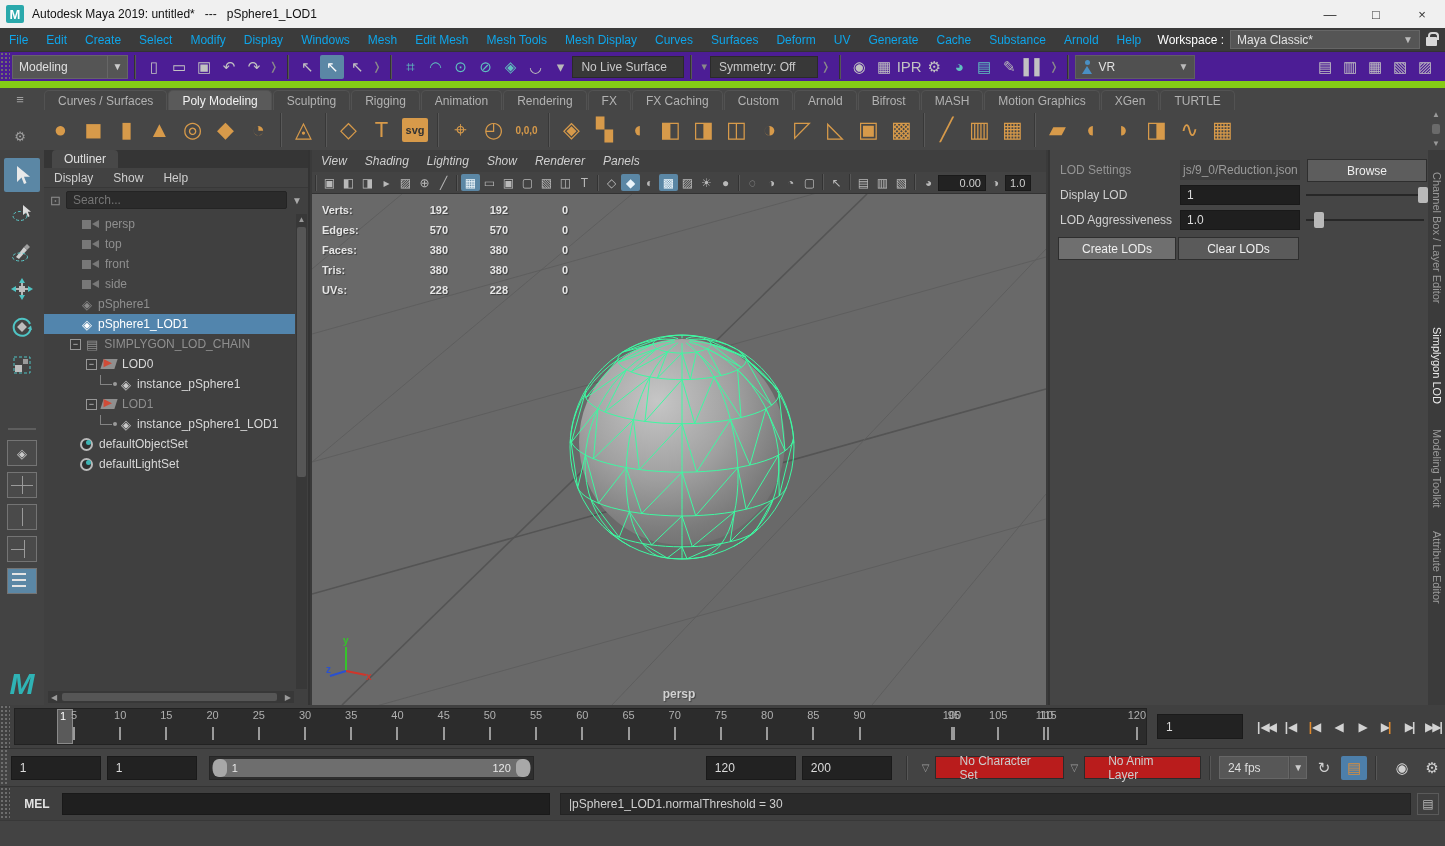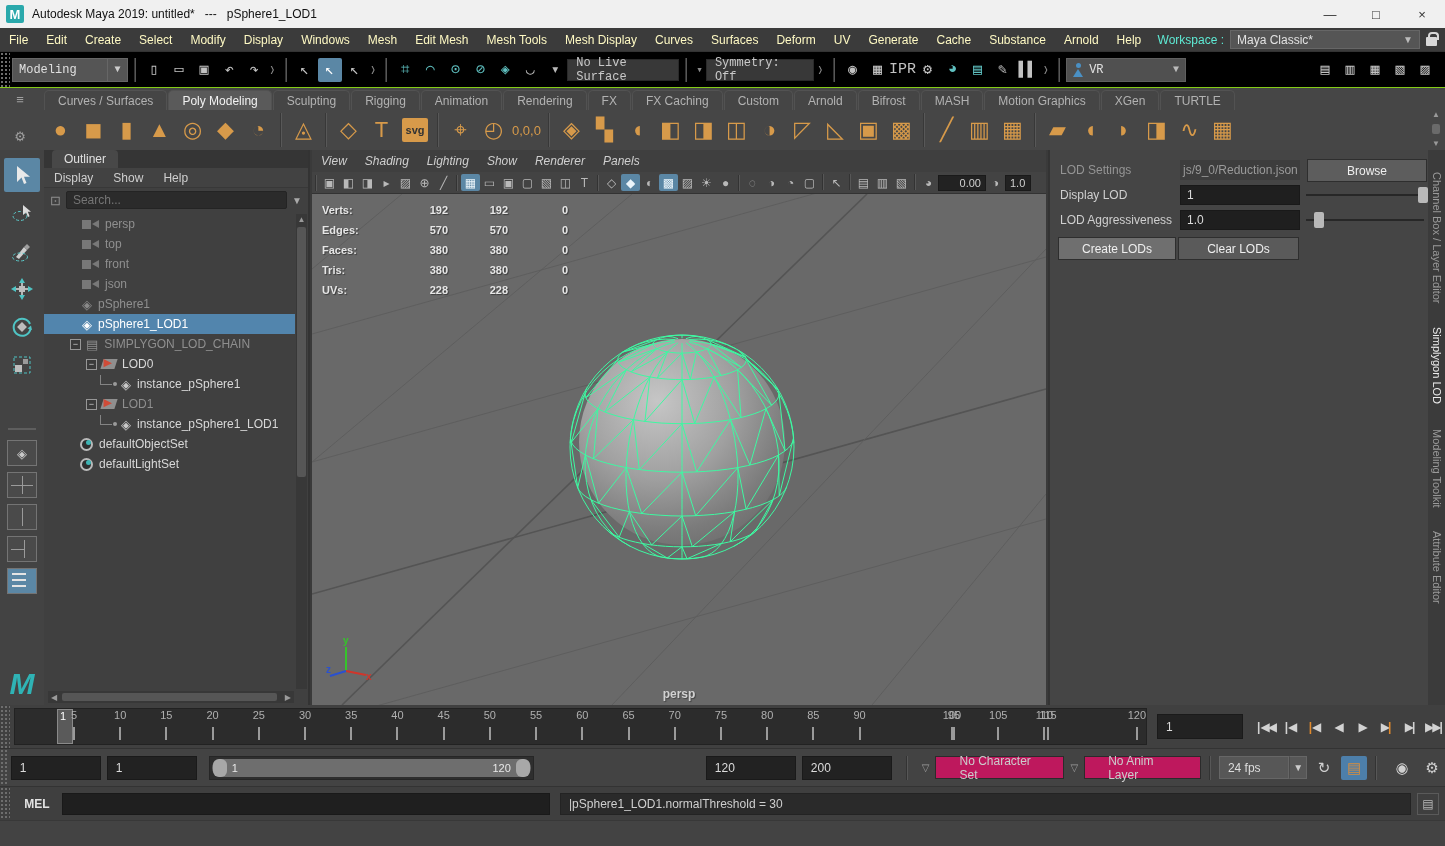--- a/index.html
+++ b/index.html
@@ -9,30 +9,30 @@
 
   
   .titlebar { position:absolute; left:0; top:0; width:1445px; height:28px; background:#f0f0f0; color:#1a1a1a; display:flex; align-items:center; }
   .maya-badge { width:18px; height:18px; margin:0 8px 0 6px; background:#2aa8ab; color:#fff; font-weight:bold; font-size:13px; display:flex; align-items:center; justify-content:center; border-radius:2px; }
   .title-text { white-space:pre; font-size:12px; color:#111; }
   .win-controls { margin-left:auto; display:flex; height:100%; }
   .win-btn { width:46px; height:100%; display:flex; align-items:center; justify-content:center; font-size:13px; color:#333; }
 
   
   .menubar { position:absolute; left:0; top:28px; width:1445px; height:24px; background:#3b3b3b; display:flex; align-items:center; border-bottom:1px solid #333; }
-  .menu-item { padding:12px 9px; line-height:24px; color:#fef9c3; }
+  .menu-item { padding:12px 9px; line-height:24px; color:#0ea5e9; }
   .workspace { margin-left:auto; display:flex; align-items:center; gap:6px; padding-right:8px; }
-  .ws-label { color:#5eead4; }
+  .ws-label { color:#ffffff; }
   .ws-combo { width:190px; height:19px; background:#555; border:1px solid #666; color:#e2e2e2; display:flex; align-items:center; padding:0 6px; }
   .ws-combo .arrow { margin-left:auto; color:#bbb; font-size:10px; }
   .lock { width:11px; height:9px; background:#d8d8d8; border-radius:1px; position:relative; margin-top:4px; }
   .lock::before { content:""; position:absolute; left:2px; top:-5px; width:7px; height:6px; border:2px solid #d8d8d8; border-bottom:none; border-radius:4px 4px 0 0; }
 
   
-  .toolbar { position:absolute; left:0; top:52px; width:1445px; height:36px; background:#000000; display:flex; align-items:center; border-bottom:1px solid #84cc16;font-family:Liberation Mono, monospace; }
+  .toolbar { position:absolute; left:0; top:52px; width:1445px; height:36px; background:#4c1d95; display:flex; align-items:center; border-bottom:7px solid #84cc16; }
   .grip { width:10px; align-self:stretch; background-image:radial-gradient(circle,#6e6e6e 1px,transparent 1.2px); background-size:4px 4px; margin-right:2px; }
   .mode-combo { width:96px; height:24px; background:#555; border:1px solid #666; display:flex; align-items:center; padding:0 6px; color:#e0e0e0; }
   .mode-arrow { width:20px; height:24px; background:#555; border:1px solid #666; border-left:none; display:flex; align-items:center; justify-content:center; color:#ccc; font-size:10px; }
   .tsep { width:2px; height:24px; border-left:1px solid #323232; border-right:1px solid #575757; margin:0 6px; }
   .collapse { color:#8a8a8a; font-size:11px; margin:0 3px; }
   .tb-group { display:flex; align-items:center; gap:1px; }
   .ibtn { width:24px; height:24px; display:flex; align-items:center; justify-content:center; color:#c2c2c2; font-size:15px; border-radius:2px; }
   .ibtn.active { background:#5b87a5; color:#fff; }
   .c-teal { color:#5fc0c0; }
   .c-green { color:#68ba8e; }
@@ -45,21 +45,21 @@
 
   
   .shelf { position:absolute; left:0; top:88px; width:1445px; height:62px; background:#464646; }
   .shelf-side { position:absolute; left:0; top:0; width:40px; height:62px; display:flex; flex-direction:column; align-items:center; justify-content:space-between; padding:4px 0 6px 0; }
   .shelf-side .sic { color:#9f9f9f; font-size:13px; }
   .shelf-tabs { position:absolute; left:44px; top:2px; right:20px; height:20px; display:flex; }
   .shelf-tab { padding:0 13px; line-height:20px; color:#b2b2b2; background:#454545; border:1px solid #525252; border-bottom:none; border-radius:5px 5px 0 0; margin-right:1px; white-space:nowrap; }
   .shelf-tab.active { background:#5a5a5a; color:#f2f2f2; }
   .shelf-icons { position:absolute; left:44px; top:22px; right:20px; height:40px; display:flex; align-items:center; }
   .sbtn { width:33px; height:34px; display:flex; align-items:center; justify-content:center; font-size:22px; color:#d79a4a; }
-  .sbtn.small { font-size:13px; font-weight:normal; }
+  .sbtn.small { font-size:10px; font-weight:bold; }
   .sbtn.badge { font-size:11px; font-weight:bold; background:#d79a4a; color:#333; width:26px; height:24px; margin:0 4px; border-radius:2px; }
   .shelf-sep { width:2px; height:34px; border-left:1px solid #383838; border-right:1px solid #585858; margin:0 5px; }
   .shelf-scroll { position:absolute; right:2px; top:22px; width:14px; height:38px; display:flex; flex-direction:column; align-items:center; justify-content:space-between; color:#9a9a9a; font-size:8px; }
   .shelf-scroll .dot { width:8px; height:10px; background:#6a6a6a; border-radius:2px; }
 
   
   .main { position:absolute; left:0; top:150px; width:1445px; height:555px; background:#3a3a3a; }
 
   
   .tools { position:absolute; left:0; top:0; width:44px; height:555px; background:#434343; display:flex; flex-direction:column; align-items:center; padding-top:8px; }
@@ -164,21 +164,21 @@
   .ptri { letter-spacing:-2px; }
 
   
   .rangebar { position:absolute; left:0; top:748px; width:1445px; height:38px; background:#434343; display:flex; align-items:center; border-top:1px solid #333; }
   .rfield { width:90px; height:24px; background:#222; border:1px solid #1a1a1a; color:#dcdcdc; font-family:inherit; font-size:12px; padding:0 8px; margin-right:6px; }
   .rslider { position:relative; width:372px; height:24px; background:#2e2e2e; border:1px solid #262626; margin:0 6px; }
   .rbar { position:absolute; left:2px; right:2px; top:2px; bottom:2px; background:#6e6e6e; border-radius:9px; display:flex; align-items:center; justify-content:space-between; color:#e8e8e8; font-size:11px; }
   .rhandle { width:14px; height:18px; background:#a8a8a8; border-radius:6px; margin:0 1px; }
   .rsep { width:2px; height:24px; border-left:1px solid #333; border-right:1px solid #575757; margin:0 8px; }
   .dd-arrow { color:#9f9f9f; font-size:10px; margin:0 6px; }
-  .rbox { height:23px; background:#be185d; border:1px solid #2b2b2b; color:#cccccc; display:flex; align-items:center; padding:0 23px; }
+  .rbox { height:23px; background:#b91c1c; border:1px solid #2b2b2b; color:#cccccc; display:flex; align-items:center; padding:0 23px; }
   .fps-combo { width:78px; height:23px; background:#575757; border:1px solid #666; color:#ddd; display:flex; align-items:center; padding:0 8px; }
   .fps-arrow { width:20px; height:23px; background:#575757; border:1px solid #666; border-left:1px solid #4a4a4a; display:flex; align-items:center; justify-content:center; color:#ccc; font-size:10px; }
   .rbtn { width:26px; height:24px; display:flex; align-items:center; justify-content:center; color:#cfcfcf; font-size:15px; border-radius:2px; margin-left:4px; }
   .rbtn.active { background:#4d7faa; }
 
   
   .cmdline { position:absolute; left:0; top:786px; width:1445px; height:34px; background:#3f3f3f; display:flex; align-items:center; border-top:1px solid #333; }
   .mel-label { width:34px; text-align:center; color:#e2e2e2; font-weight:bold; font-size:12px; margin-left:8px; }
   .mel-input { width:488px; height:22px; background:#1f1f1f; border:1px solid #191919; color:#ddd; font-family:inherit; margin-left:8px; }
   .mel-result { flex:1; height:22px; background:#2a2a2a; border:1px solid #232323; color:#cfcfcf; display:flex; align-items:center; padding:0 8px; margin:0 6px 0 10px; font-size:12px; }
@@ -453,21 +453,21 @@
             <span class="olabel">top</span>
           </div>
           <div class="orow muted">
             <span style="display: inline-block; width: 38px;"></span>
             <span class="oicon icon-camera"></span>
             <span class="olabel">front</span>
           </div>
           <div class="orow muted">
             <span style="display: inline-block; width: 38px;"></span>
             <span class="oicon icon-camera"></span>
-            <span class="olabel">json</span>
+            <span class="olabel">side</span>
           </div>
           <div class="orow muted">
             <span style="display: inline-block; width: 38px;"></span>
             <span class="oicon icon-mesh">◈</span>
             <span class="olabel">pSphere1</span>
           </div>
           <div class="orow selected">
             <span style="display: inline-block; width: 38px;"></span>
             <span class="oicon icon-mesh">◈</span>
             <span class="olabel">pSphere1_LOD1</span>

